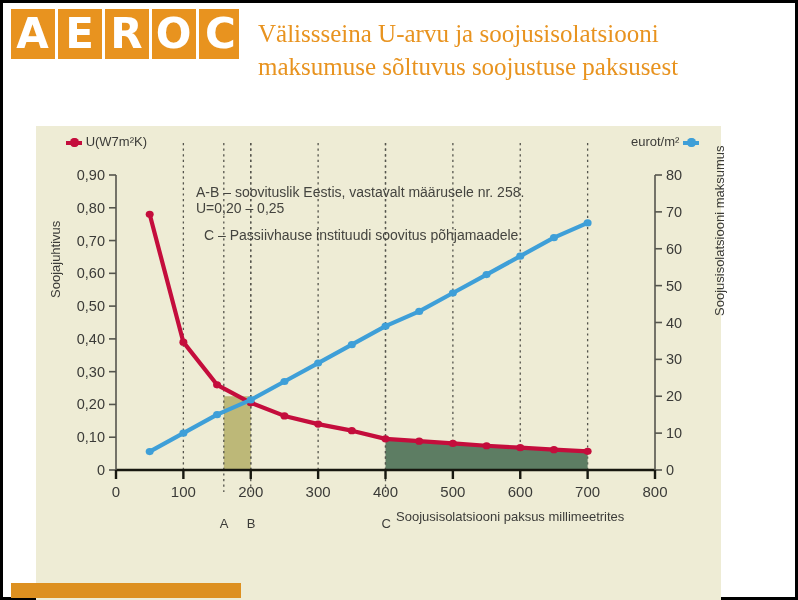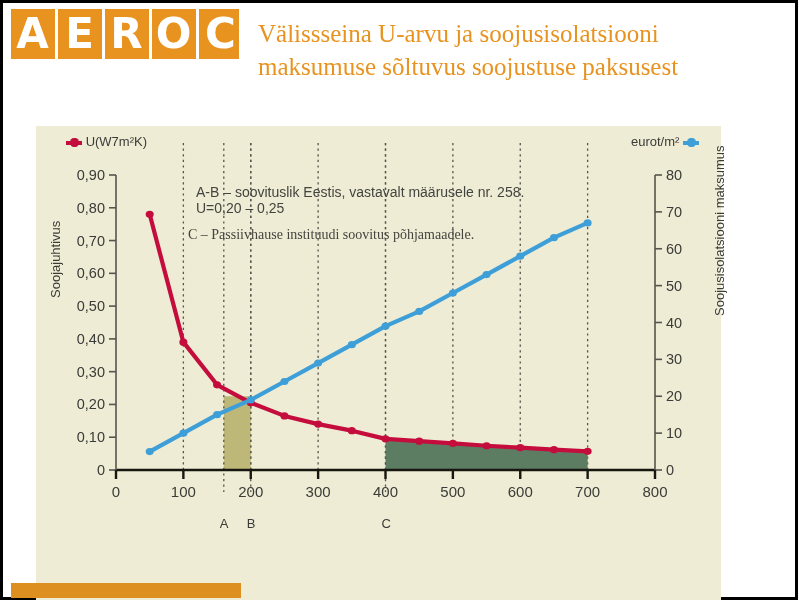--- a/index.html
+++ b/index.html
@@ -26,21 +26,21 @@
   .dmk::after{content:"";position:absolute;left:4px;top:0;width:9px;height:9px;background:currentColor;
     border-radius:50% 50% 50% 50%/60% 60% 60% 60%;transform:rotate(0deg);}
   .red{color:#c40d3c;}
   .blue{color:#3e9fd8;}
 
   #plotwrap{position:absolute;left:0;top:0;width:685px;height:415px;}
   svg{display:block;}
 
   .anno{position:absolute;font-size:14px;color:#44443f;line-height:16px;white-space:nowrap;}
   #anno1{left:160px;top:58px;}
-  #anno2{left:152px;top:101px;font-family:Liberation Serif, serif;}
+  #anno2{left:168px;top:101px;}
 
   .axtitle{position:absolute;font-size:13px;color:#3b3b38;}
   #ytitle-l{left:12px;top:172px;transform:rotate(-90deg);transform-origin:left top;white-space:nowrap;}
   #ytitle-r{left:676px;top:190px;transform:rotate(-90deg);transform-origin:left top;white-space:nowrap;}
   #xtitle{left:360px;top:383px;white-space:nowrap;}
 
   .ablab{position:absolute;font-size:13px;color:#3b3b38;}
 
   #footbar{position:absolute;left:8px;top:580px;width:230px;height:15px;background:#dd9020;}
 </style>
@@ -187,20 +187,21 @@
     <div class="anno" id="anno1">
       <div>A-B – soovituslik Eestis, vastavalt määrusele nr. 258.</div>
       <div>U=0,20 – 0,25</div>
     </div>
     <div class="anno" id="anno2">
       <div>C – Passiivhause instituudi soovitus põhjamaadele.</div>
     </div>
 
     <div class="axtitle" id="ytitle-l">Soojajuhtivus</div>
     <div class="axtitle" id="ytitle-r">Soojusisolatsiooni maksumus</div>
+    <div class="axtitle" id="xtitle">Soojusisolatsiooni paksus millimeetrites</div>
 
     <div class="ablab" id="lab-A" style="left: 183.8px; top: 390px;">A</div>
     <div class="ablab" id="lab-B" style="left: 210.75px; top: 390px;">B</div>
     <div class="ablab" id="lab-C" style="left: 345.5px; top: 390px;">C</div>
   </div>
 
   <div id="footbar"></div>
 </div>
 
 </body></html>

